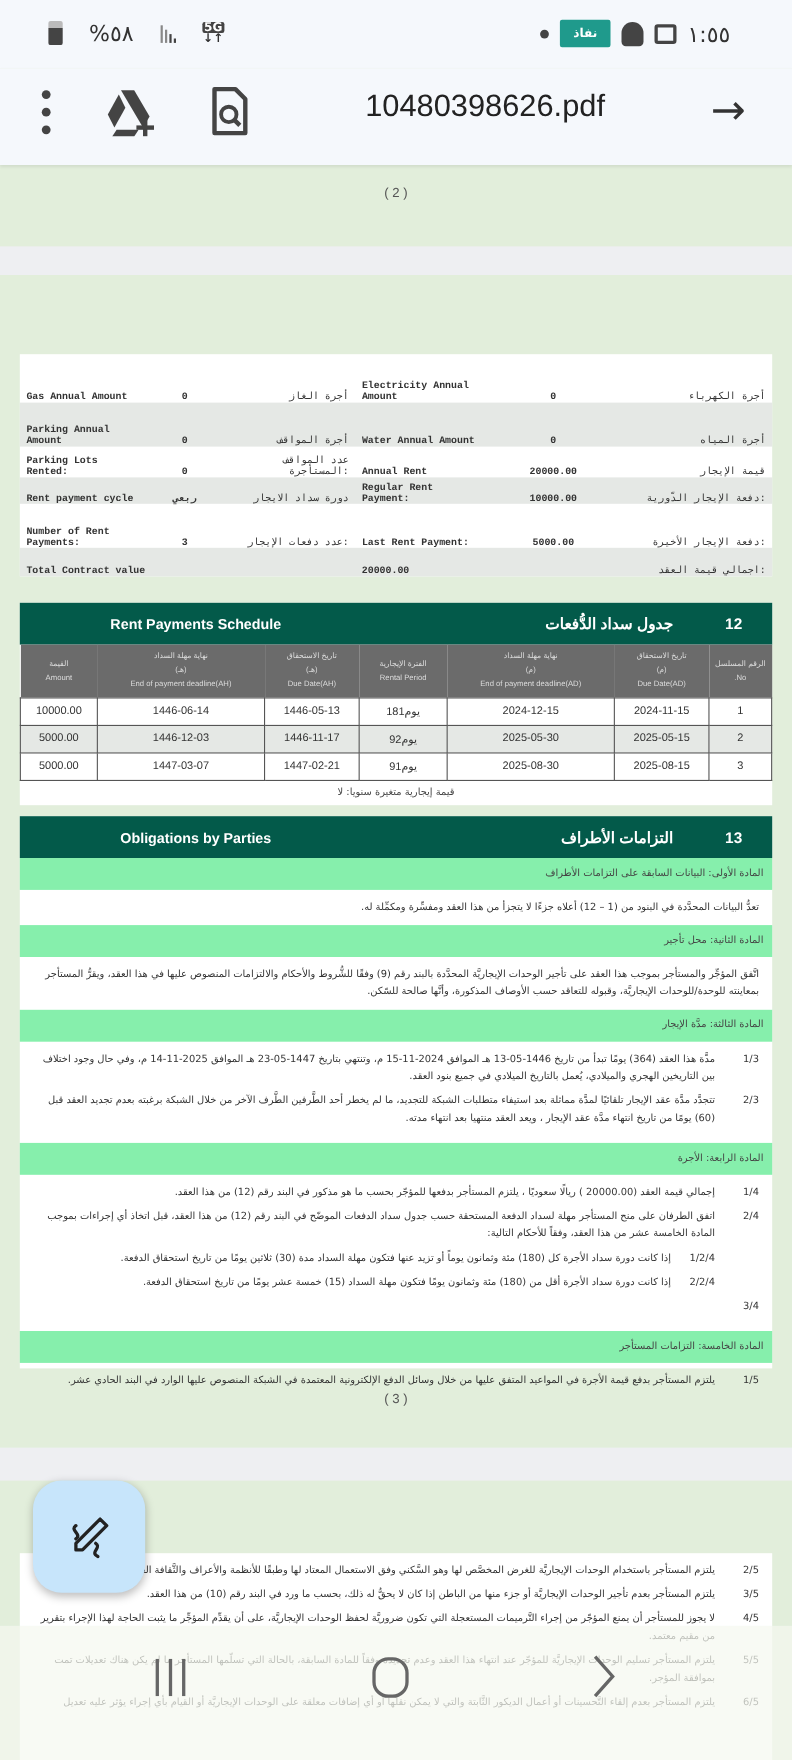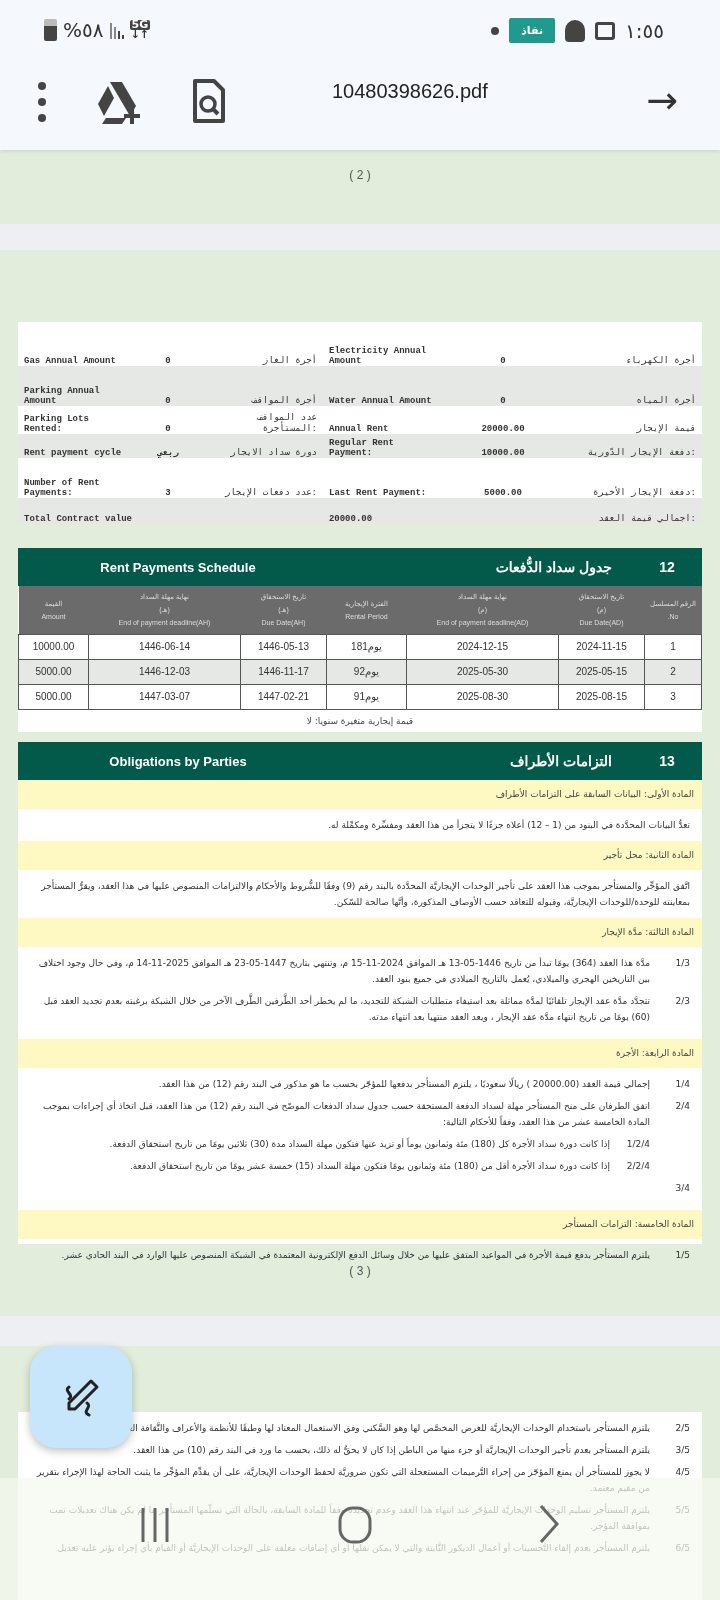--- a/index.html
+++ b/index.html
@@ -1,34 +1,34 @@
 <!DOCTYPE html>
 <html><head>
 <meta charset="utf-8">
 <style>
   * { box-sizing: border-box; margin: 0; padding: 0; }
   html, body { width: 720px; height: 1600px; overflow: hidden; background: #e2eedb; font-family: "DejaVu Sans", sans-serif; }
   .statusbar { position: absolute; top: 0; left: 0; width: 720px; height: 62px; background: #f5f8fc; }
-  .statusbar .left { position: absolute; left: 44px; top: 18px; display: flex; align-items: center; gap: 6px; font-size: 20px; color: #333; }
+  .statusbar .left { position: absolute; left: 44px; top: 18px; display: flex; align-items: center; gap: 24px; font-size: 20px; color: #333; }
   .statusbar .right { position: absolute; right: 56px; top: 18px; display: flex; align-items: center; gap: 10px; font-size: 20px; color: #333; direction: ltr; }
   .battery { width: 13px; height: 22px; border-radius: 2px; background: linear-gradient(#bbb 0 30%, #444 30% 100%); }
   .signal { display: flex; align-items: flex-end; gap: 2px; height: 18px; }
   .signal span { width: 2px; background: #888; }
   .fiveg { font-size: 11px; font-weight: bold; line-height: 10px; text-align: center; color: #333; }
   .fiveg b { display: block; background: #444; color: #fff; padding: 0 2px; border-radius: 2px; }
   .dot { width: 8px; height: 8px; border-radius: 50%; background: #444; }
   .nafath { background: #1f9a8c; color: #fff; font-size: 11px; font-weight: bold; padding: 6px 12px; border-radius: 2px; }
   .ghost { width: 20px; height: 22px; background: #444; border-radius: 10px 10px 4px 4px; }
   .gallery { width: 20px; height: 18px; border: 3px solid #444; border-radius: 3px; position: relative; }
   .toolbar { position: absolute; top: 62px; left: 0; width: 720px; height: 88px; background: #f5f8fc; box-shadow: 0 2px 3px rgba(0,0,0,0.08); }
   .toolbar .menu { position: absolute; left: 32px; top: 20px; width: 20px; height: 40px; display: flex; flex-direction: column; justify-content: space-between; align-items: center; cursor: pointer; }
   .toolbar .menu span { width: 8px; height: 8px; border-radius: 50%; background: #444; }
   .toolbar .drive { position: absolute; left: 96px; top: 18px; width: 48px; height: 44px; cursor: pointer; }
   .toolbar .search-doc { position: absolute; left: 192px; top: 16px; width: 34px; height: 46px; cursor: pointer; }
-  .toolbar .title { position: absolute; left: 332px; top: 18px; font-size: 20px; color: #222; font-family: "Liberation Sans", sans-serif; }
+  .toolbar .title { position: absolute; left: 332px; top: 18px; font-size: 28px; color: #222; font-family: "Liberation Sans", sans-serif; }
   .toolbar .arrow { position: absolute; right: 42px; top: 16px; font-size: 38px; color: #333; cursor: pointer; }
   .page-num { position: absolute; width: 720px; text-align: center; font-size: 12px; color: #555; font-family: "Liberation Sans", sans-serif; }
   .page-gap { position: absolute; left: 0; width: 720px; background: #eeeff2; }
   .card { position: absolute; left: 18px; width: 684px; background: #fff; }
   .info-row { display: flex; align-items: flex-end; font-size: 9px; color: #333; font-family: Liberation Mono, monospace; font-weight: bold; }
   .info-row.alt { background: #e5e8e5; }
   .info-row > div { padding: 0 6px; }
   .c1 { width: 120px; }
   .c2 { width: 60px; text-align: center; }
   .c3 { width: 125px; text-align: right; font-weight: normal; margin-top: 40px; }
@@ -38,21 +38,21 @@
   .c-wide { width: 305px; text-align: center; }
   .sec-head { background: #035a4a; color: #fff; display: flex; align-items: center; height: 38px; font-family: "Liberation Sans", sans-serif; font-weight: bold; }
   .sec-head .en { width: 320px; text-align: center; font-size: 13px; }
   .sec-head .ar { flex: 1; text-align: right; font-size: 14px; padding-right: 20px; }
   .sec-head .num { width: 70px; text-align: center; font-size: 14px; }
   table.sched { width: 100%; border-collapse: collapse; font-family: "Liberation Sans", sans-serif; }
   table.sched th { background: #6b6b6b; color: #ddd; font-size: 7px; font-weight: normal; height: 48px; padding: 2px; line-height: 13px; }
   table.sched td { border: 1px solid #555; font-size: 10px; text-align: center; height: 25px; color: #333; }
   table.sched tr.alt td { background: #e5e8e5; }
   .note { text-align: center; font-size: 9px; color: #444; padding: 6px 6px; }
-  .art-head { background: #fef9c3; text-align: right; font-size: 9px; color: #444; padding: 0 8px; height: 29px; line-height: 29px; }
+  .art-head { background: #86efac; text-align: right; font-size: 9px; color: #444; padding: 0 8px; height: 29px; line-height: 29px; }
   .art-body { text-align: right; font-size: 9px; color: #333; padding: 8px 12px; line-height: 16px; direction: rtl; }
   .clause { display: flex; direction: rtl; gap: 16px; margin-bottom: 6px; }
   .clause .n { min-width: 24px; direction: ltr; text-align: right; }
   .clause.sub { padding-right: 40px; }
   .fab { position: absolute; left: 30px; top: 1346px; width: 102px; height: 102px; background: #c7e5fb; border-radius: 26px; box-shadow: 0 3px 8px rgba(0,0,0,0.25); display: flex; align-items: center; justify-content: center; cursor: pointer; }
   .navbar { position: absolute; left: 0; top: 1478px; width: 720px; height: 122px; background: rgba(245,248,240,0.72); }
   .nav-btn { position: absolute; cursor: pointer; }
 </style>
 </head>
 <body>

